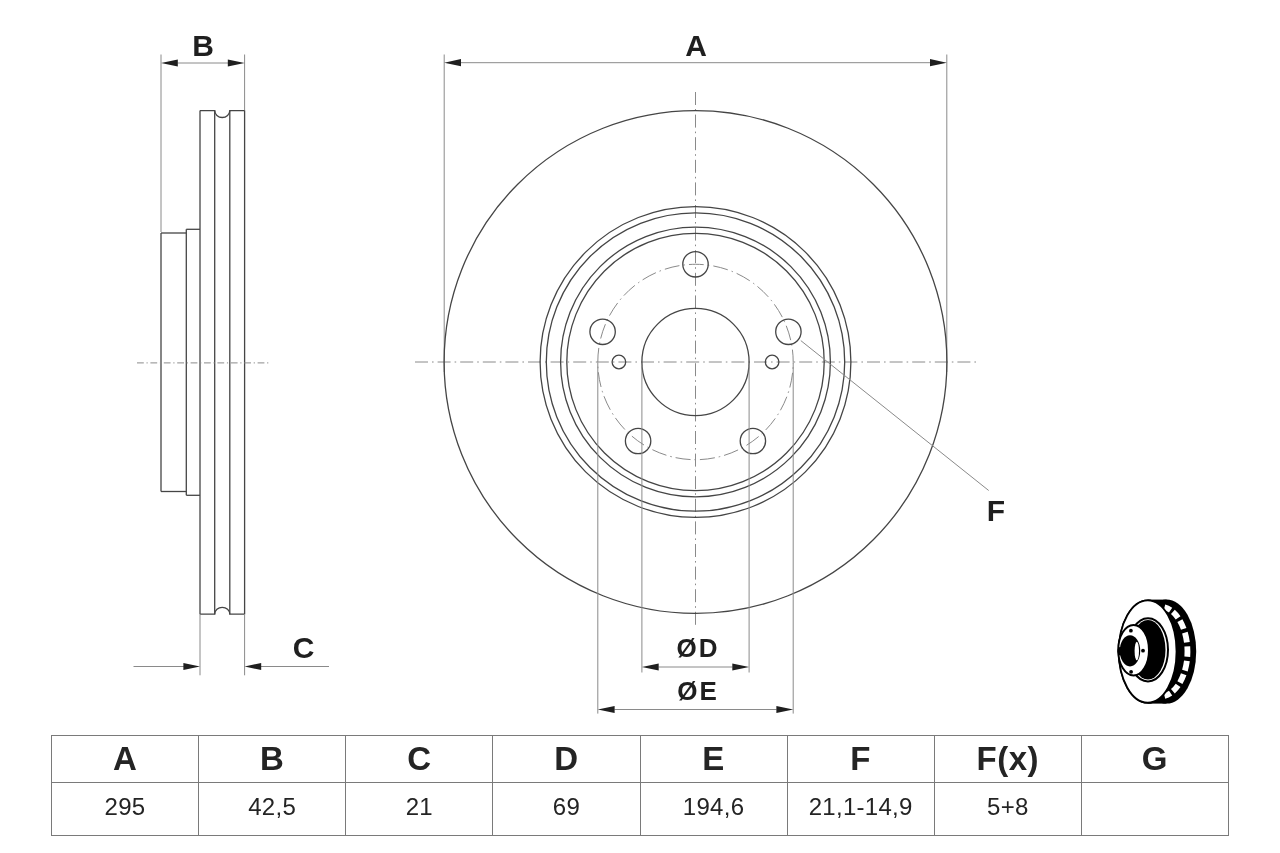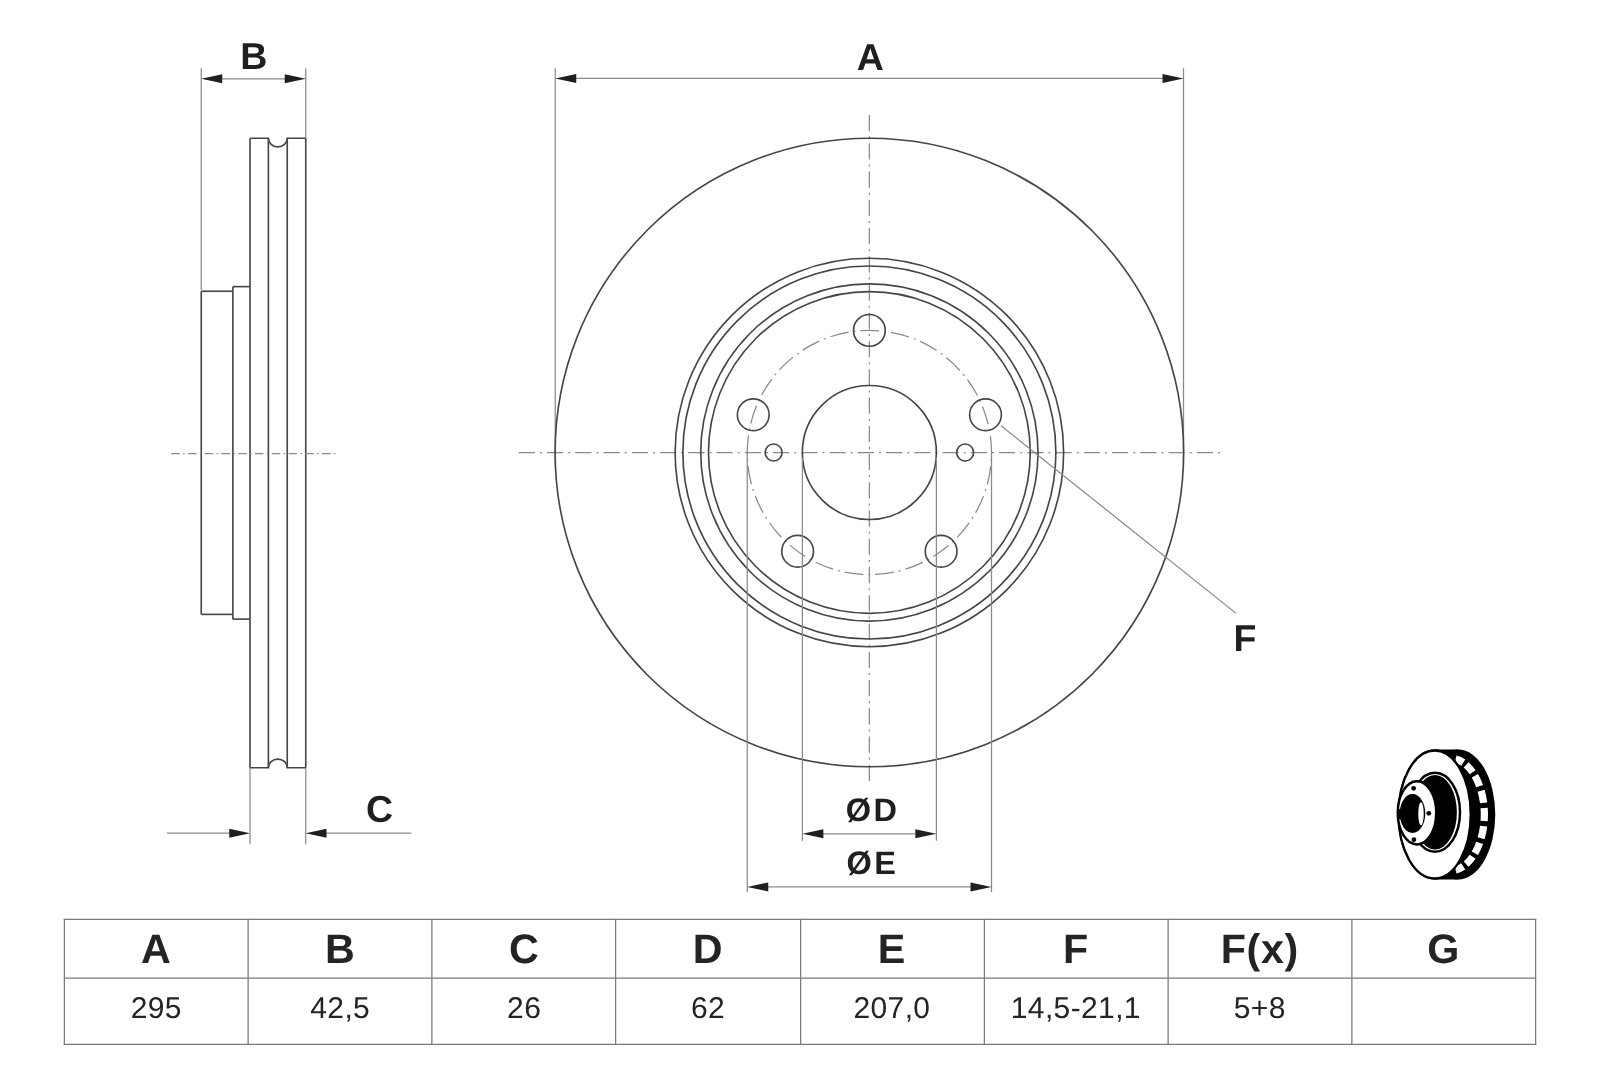--- a/index.html
+++ b/index.html
@@ -142,22 +142,22 @@
           <td>C</td>
           <td>D</td>
           <td>E</td>
           <td>F</td>
           <td>F(x)</td>
           <td>G</td>
         </tr>
   <tr class="val">
           <td>295</td>
           <td>42,5</td>
-          <td>26</td>
-          <td>62</td>
-          <td>207,0</td>
-          <td>14,5-21,1</td>
+          <td>21</td>
+          <td>69</td>
+          <td>194,6</td>
+          <td>21,1-14,9</td>
           <td>5+8</td>
           <td></td>
         </tr>
 </tbody>
     </table>
 </div>
 
 </body></html>

